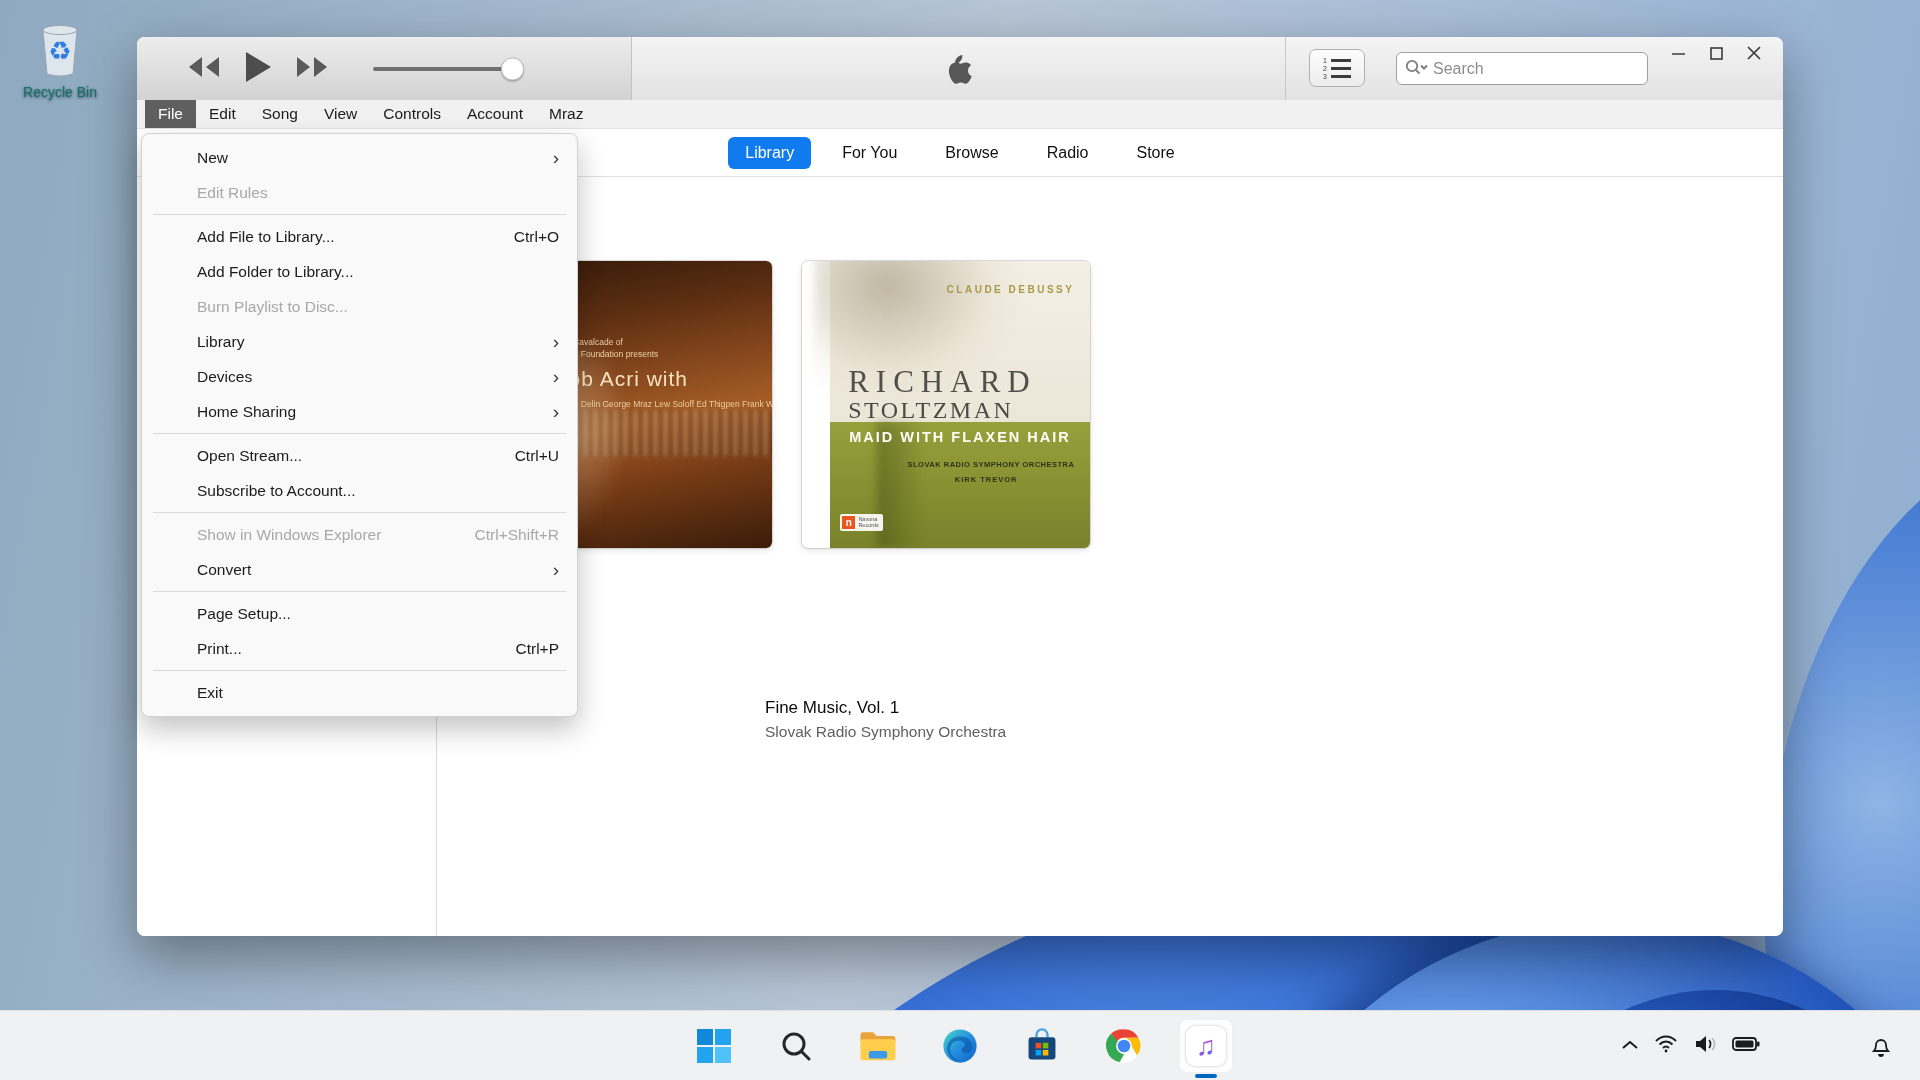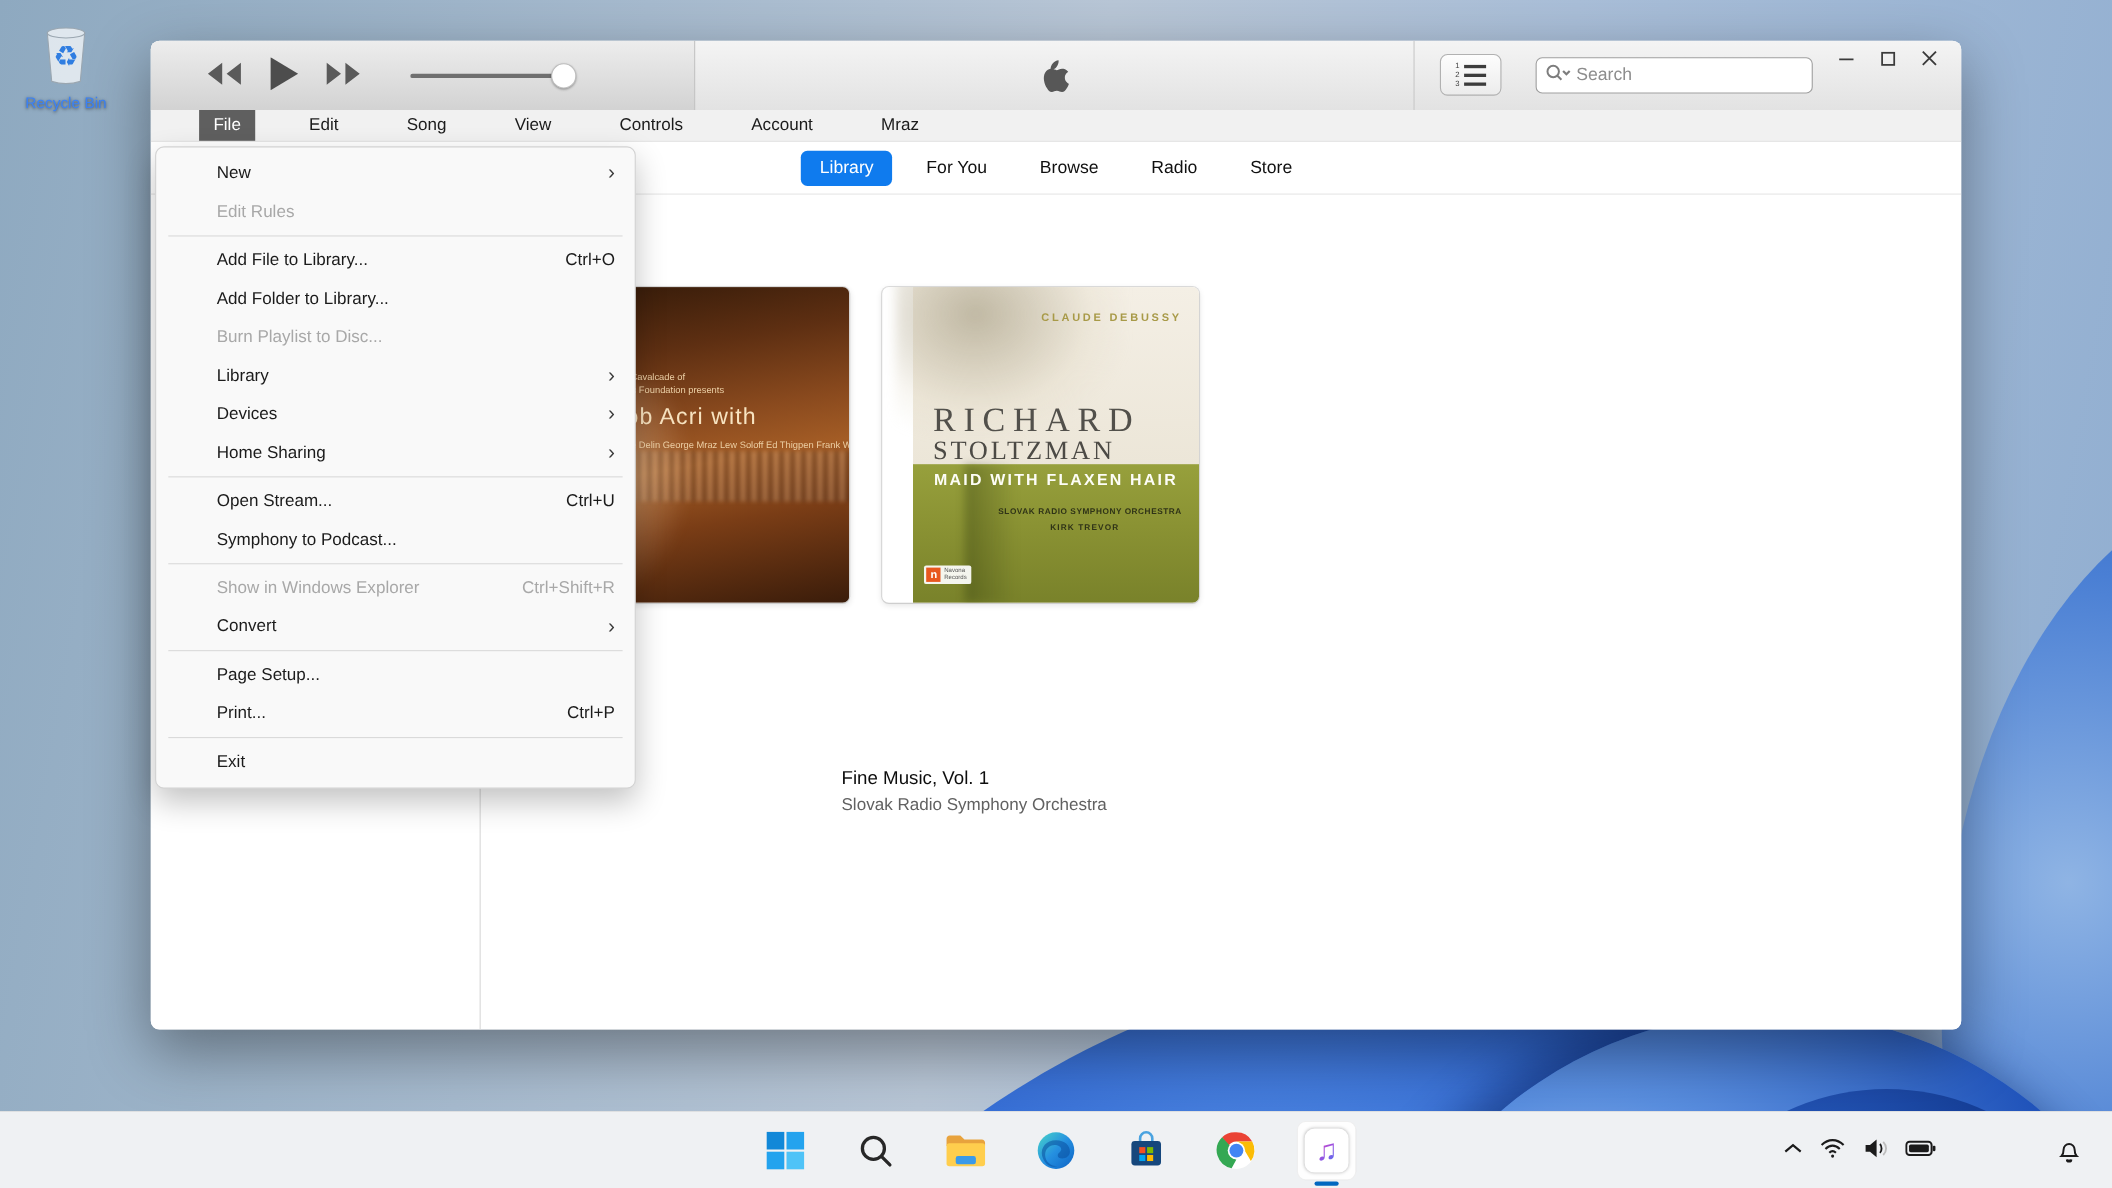--- a/index.html
+++ b/index.html
@@ -15,21 +15,21 @@
   .petal2 { left:1230px; top:920px; width:760px; height:760px;
     background:radial-gradient(circle at 28% 35%, #a9c9f0 0%, #5a8fe0 26%, #1d50b8 62%, #0a2f7e 100%);
     box-shadow:-18px -10px 40px rgba(5,25,80,.45); }
   .petal3 { left:1500px; top:990px; width:430px; height:430px;
     background:radial-gradient(circle at 30% 30%, #2f66cf 0%, #12398f 55%, #051f52 100%); }
   .petal4 { left:1765px; top:430px; width:640px; height:980px;
     background:radial-gradient(circle at 18% 38%, #8fb4e4 0%, #4a7fd4 35%, #1d50b8 70%, #0a2f7e 100%); }
 
   
   .recycle { position:absolute; left:14px; top:16px; width:92px; text-align:center; }
-  .recycle .rc-label { margin-top:2px; color:#3b82f6; font-size:14px;
+  .recycle .rc-label { margin-top:2px; color:#0f766e; font-size:14px;
     text-shadow:0 1px 3px rgba(0,0,0,.65); }
 
   
   .taskbar { position:absolute; left:0; bottom:0; width:1920px; height:70px;
     background:#eff1f3; border-top:1px solid rgba(0,0,0,.07); z-index:40; }
   .tb-center { position:absolute; left:50%; top:0; height:70px; transform:translateX(-50%);
     display:flex; align-items:center; gap:28px; }
   .tb-icon { width:54px; height:54px; display:flex; align-items:center; justify-content:center;
     position:relative; border-radius:8px; }
   .tb-icon.active { background:rgba(255,255,255,.9); border:1px solid rgba(0,0,0,.06); }
@@ -74,21 +74,21 @@
     display:flex; align-items:center; padding:0 8px; gap:4px; }
   .searchbox input { border:none; outline:none; flex:1; font-size:16px;
     font-family:"Liberation Sans",sans-serif; color:#333; background:transparent; }
   .searchbox input::placeholder { color:#8d8d8d; }
   .winctl { position:absolute; right:10px; top:2px; display:flex; }
   .winctl .wc { width:38px; height:28px; display:flex; align-items:center; justify-content:center; }
 
   .menubar { position:absolute; left:0; top:63px; width:100%; height:29px;
     background:#f1f1f1; border-bottom:1px solid #e3e3e3;
     display:flex; align-items:stretch; padding-left:8px; font-size:15.5px; color:#1b1b1b; }
-  .mb-item { display:flex; align-items:center; padding:0 13px;margin-left:36px; }
+  .mb-item { display:flex; align-items:center; padding:0 13px; }
   .mb-item.active { background:#5f5f5f; color:#fff; }
 
   .tabrow { position:absolute; left:0; top:92px; width:100%; height:48px; background:#fff;
     border-bottom:1px solid #e0e0e0; display:flex; align-items:center; justify-content:center; gap:14px; }
   .tab { font-size:16px; color:#101010; padding:7px 17px; border-radius:6px; }
   .tab.active { background:#0f7bee; color:#fff; }
 
   .content { position:absolute; left:0; top:140px; width:100%; height:759px; background:#fff; }
   .v-divider { position:absolute; left:299px; top:0; width:1px; height:100%; background:#d8d8d8; }
 
@@ -345,21 +345,21 @@
     <div class="fm-item">
       <span class="fm-label">Home Sharing</span>
       <span class="fm-chevron">›</span>
     </div>
     <div class="fm-sep"></div>
     <div class="fm-item">
       <span class="fm-label">Open Stream...</span>
       <span class="fm-shortcut">Ctrl+U</span>
     </div>
     <div class="fm-item">
-      <span class="fm-label">Symphony to Podcast...</span>
+      <span class="fm-label">Subscribe to Account...</span>
     </div>
     <div class="fm-sep"></div>
     <div class="fm-item disabled">
       <span class="fm-label">Show in Windows Explorer</span>
       <span class="fm-shortcut">Ctrl+Shift+R</span>
     </div>
     <div class="fm-item">
       <span class="fm-label">Convert</span>
       <span class="fm-chevron">›</span>
     </div>

